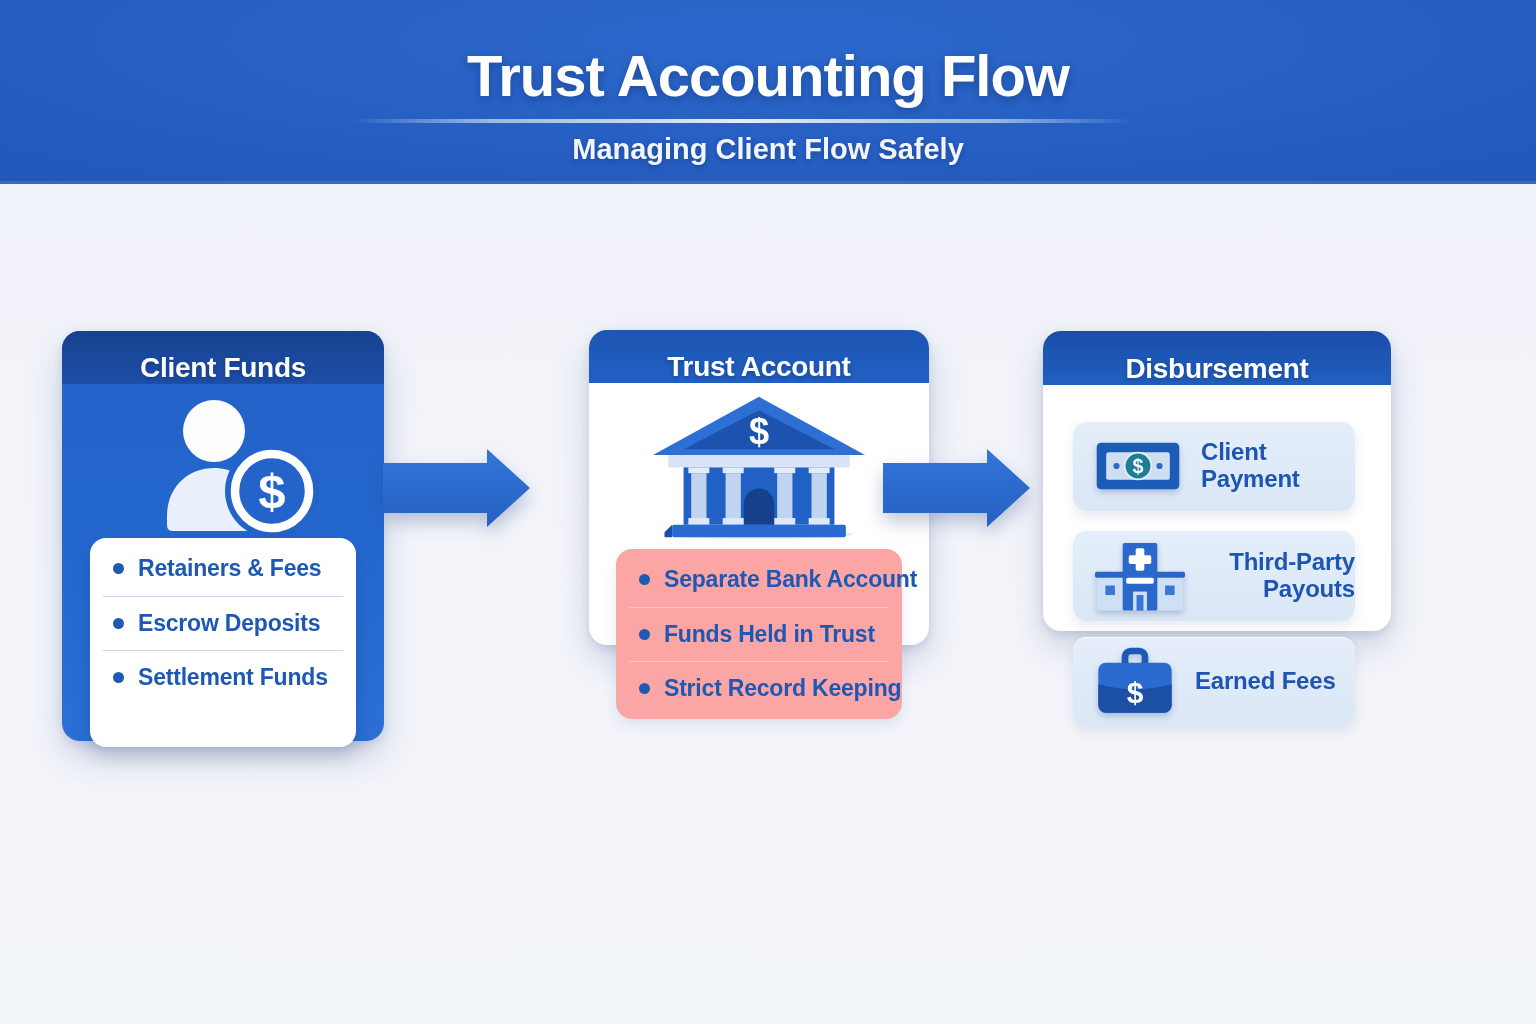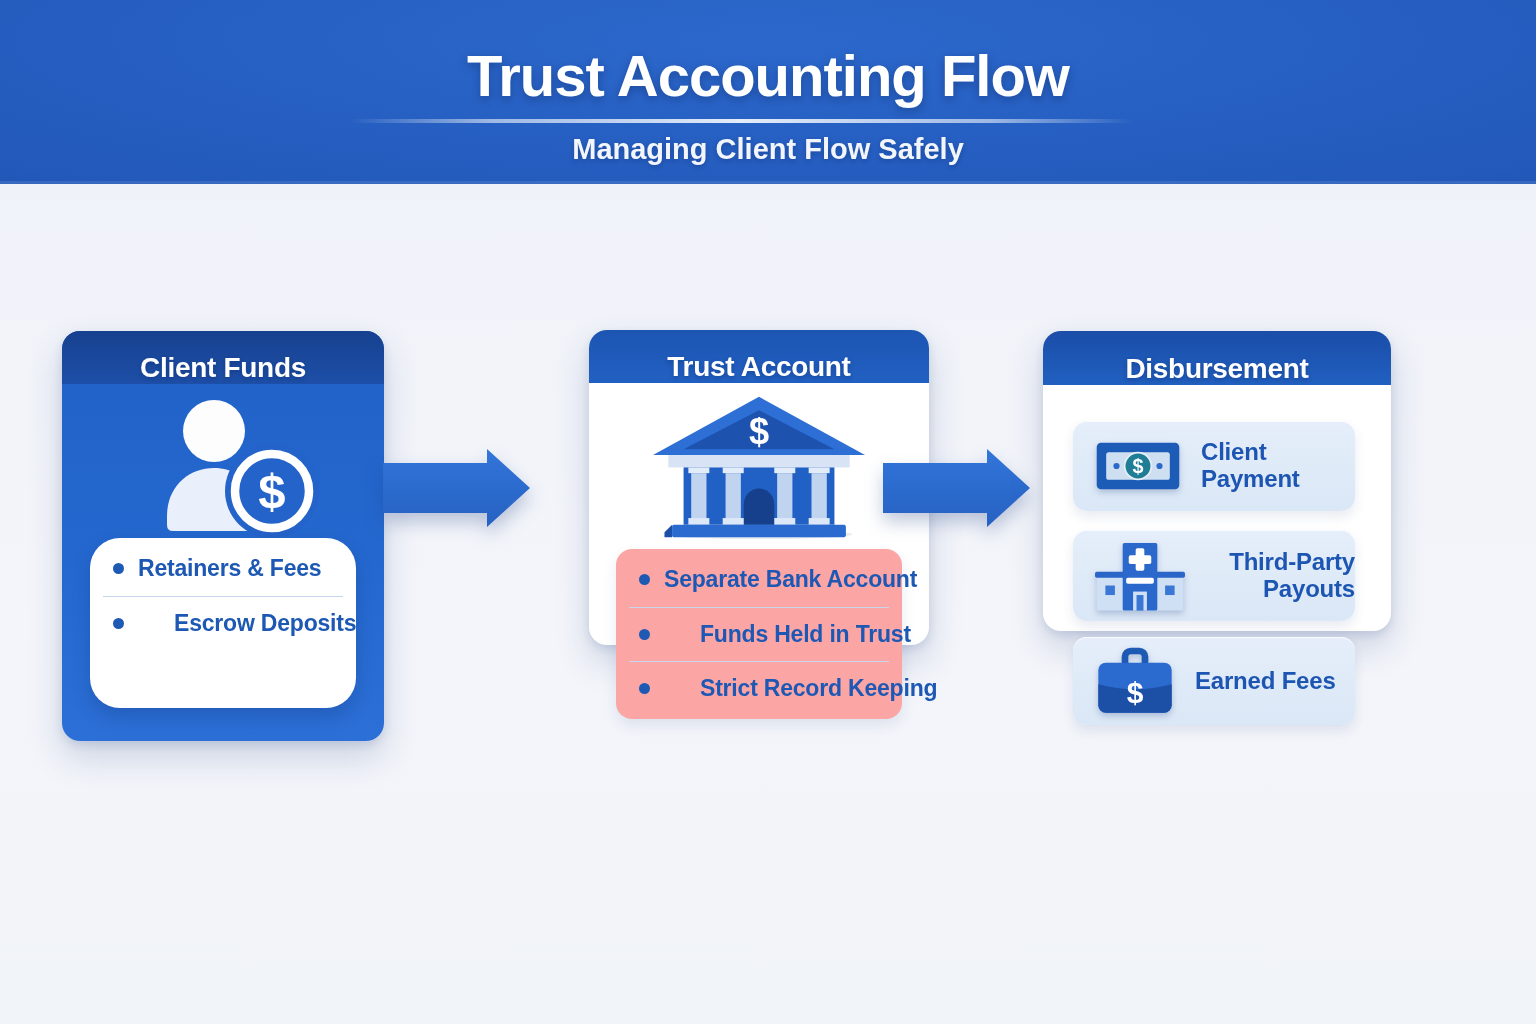--- a/index.html
+++ b/index.html
@@ -40,26 +40,26 @@
 
   .card-disb { left:1043px; top:331px; width:348px; height:300px; background:#ffffff; }
   .card-disb .card-band { height:54px; background:linear-gradient(180deg,#1a4da8 0%,#2160c0 100%); }
 
   .card-icon { position:absolute; left:50%; transform:translateX(-50%); }
   .person-icon { top:64px; margin-left:10px; }
   .bank-icon { top:62px; }
 
   
   .list-box { position:absolute; border-radius:16px; padding:3px 0; }
-  .card-client .list-box { left:28px; top:207px; width:266px; height:170px; background:#ffffff;
-                           box-shadow:0 8px 18px rgba(10,35,95,.22);border-radius:30px; }
+  .card-client .list-box { left:28px; top:207px; width:266px; height:209px; background:#ffffff;
+                           box-shadow:0 8px 18px rgba(10,35,95,.22); }
   .card-trust .list-box { left:27px; top:219px; width:286px; height:170px; background:#fca5a5;
                           box-shadow:0 6px 14px rgba(25,55,120,.10); }
   .list-item { height:54.5px; display:flex; align-items:center; margin:0 13px; padding-left:10px; }
-  .list-item + .list-item { border-top:1.5px solid #c8d6ec;gap:36px; }
+  .list-item + .list-item { border-top:1.5px solid #c8d6ec; }
   .bullet-dot { width:11px; height:11px; border-radius:50%; background:#1e5ab4; margin-right:14px; flex:0 0 auto; }
   .list-label { color:#1d58b4; font-size:23px; font-weight:700; letter-spacing:-.2px; white-space:nowrap; }
 
   
   .disb-row { position:absolute; left:30px; width:282px; border-radius:14px;
               background:linear-gradient(180deg,#e5eefa 0%,#dae7f6 100%);
               box-shadow:0 6px 12px rgba(25,55,120,.10), inset 0 1px 0 rgba(255,255,255,.8);
               display:flex; align-items:center; padding-left:22px; }
   .disb-row-1 { top:90px; height:90px; }
   .disb-row-2 { top:199px; height:91px;text-align:right; }
@@ -103,20 +103,24 @@
     </div>
 
     <div class="list-box">
       <div class="list-item">
         <span class="bullet-dot"></span>
         <span class="list-label">Retainers &amp; Fees</span>
       </div>
       <div class="list-item">
         <span class="bullet-dot"></span>
         <span class="list-label">Escrow Deposits</span>
+      </div>
+      <div class="list-item">
+        <span class="bullet-dot"></span>
+        <span class="list-label">Settlement Funds</span>
       </div>
     </div>
   </div>
 
   <svg class="flow-arrow arrow-1" viewBox="0 0 147 78">
     <defs>
       <linearGradient id="agrad1" x1="0" y1="0" x2="0" y2="1">
         <stop offset="0" stop-color="#3375da"></stop>
           <stop offset="1" stop-color="#2561c2"></stop>
       </linearGradient>

